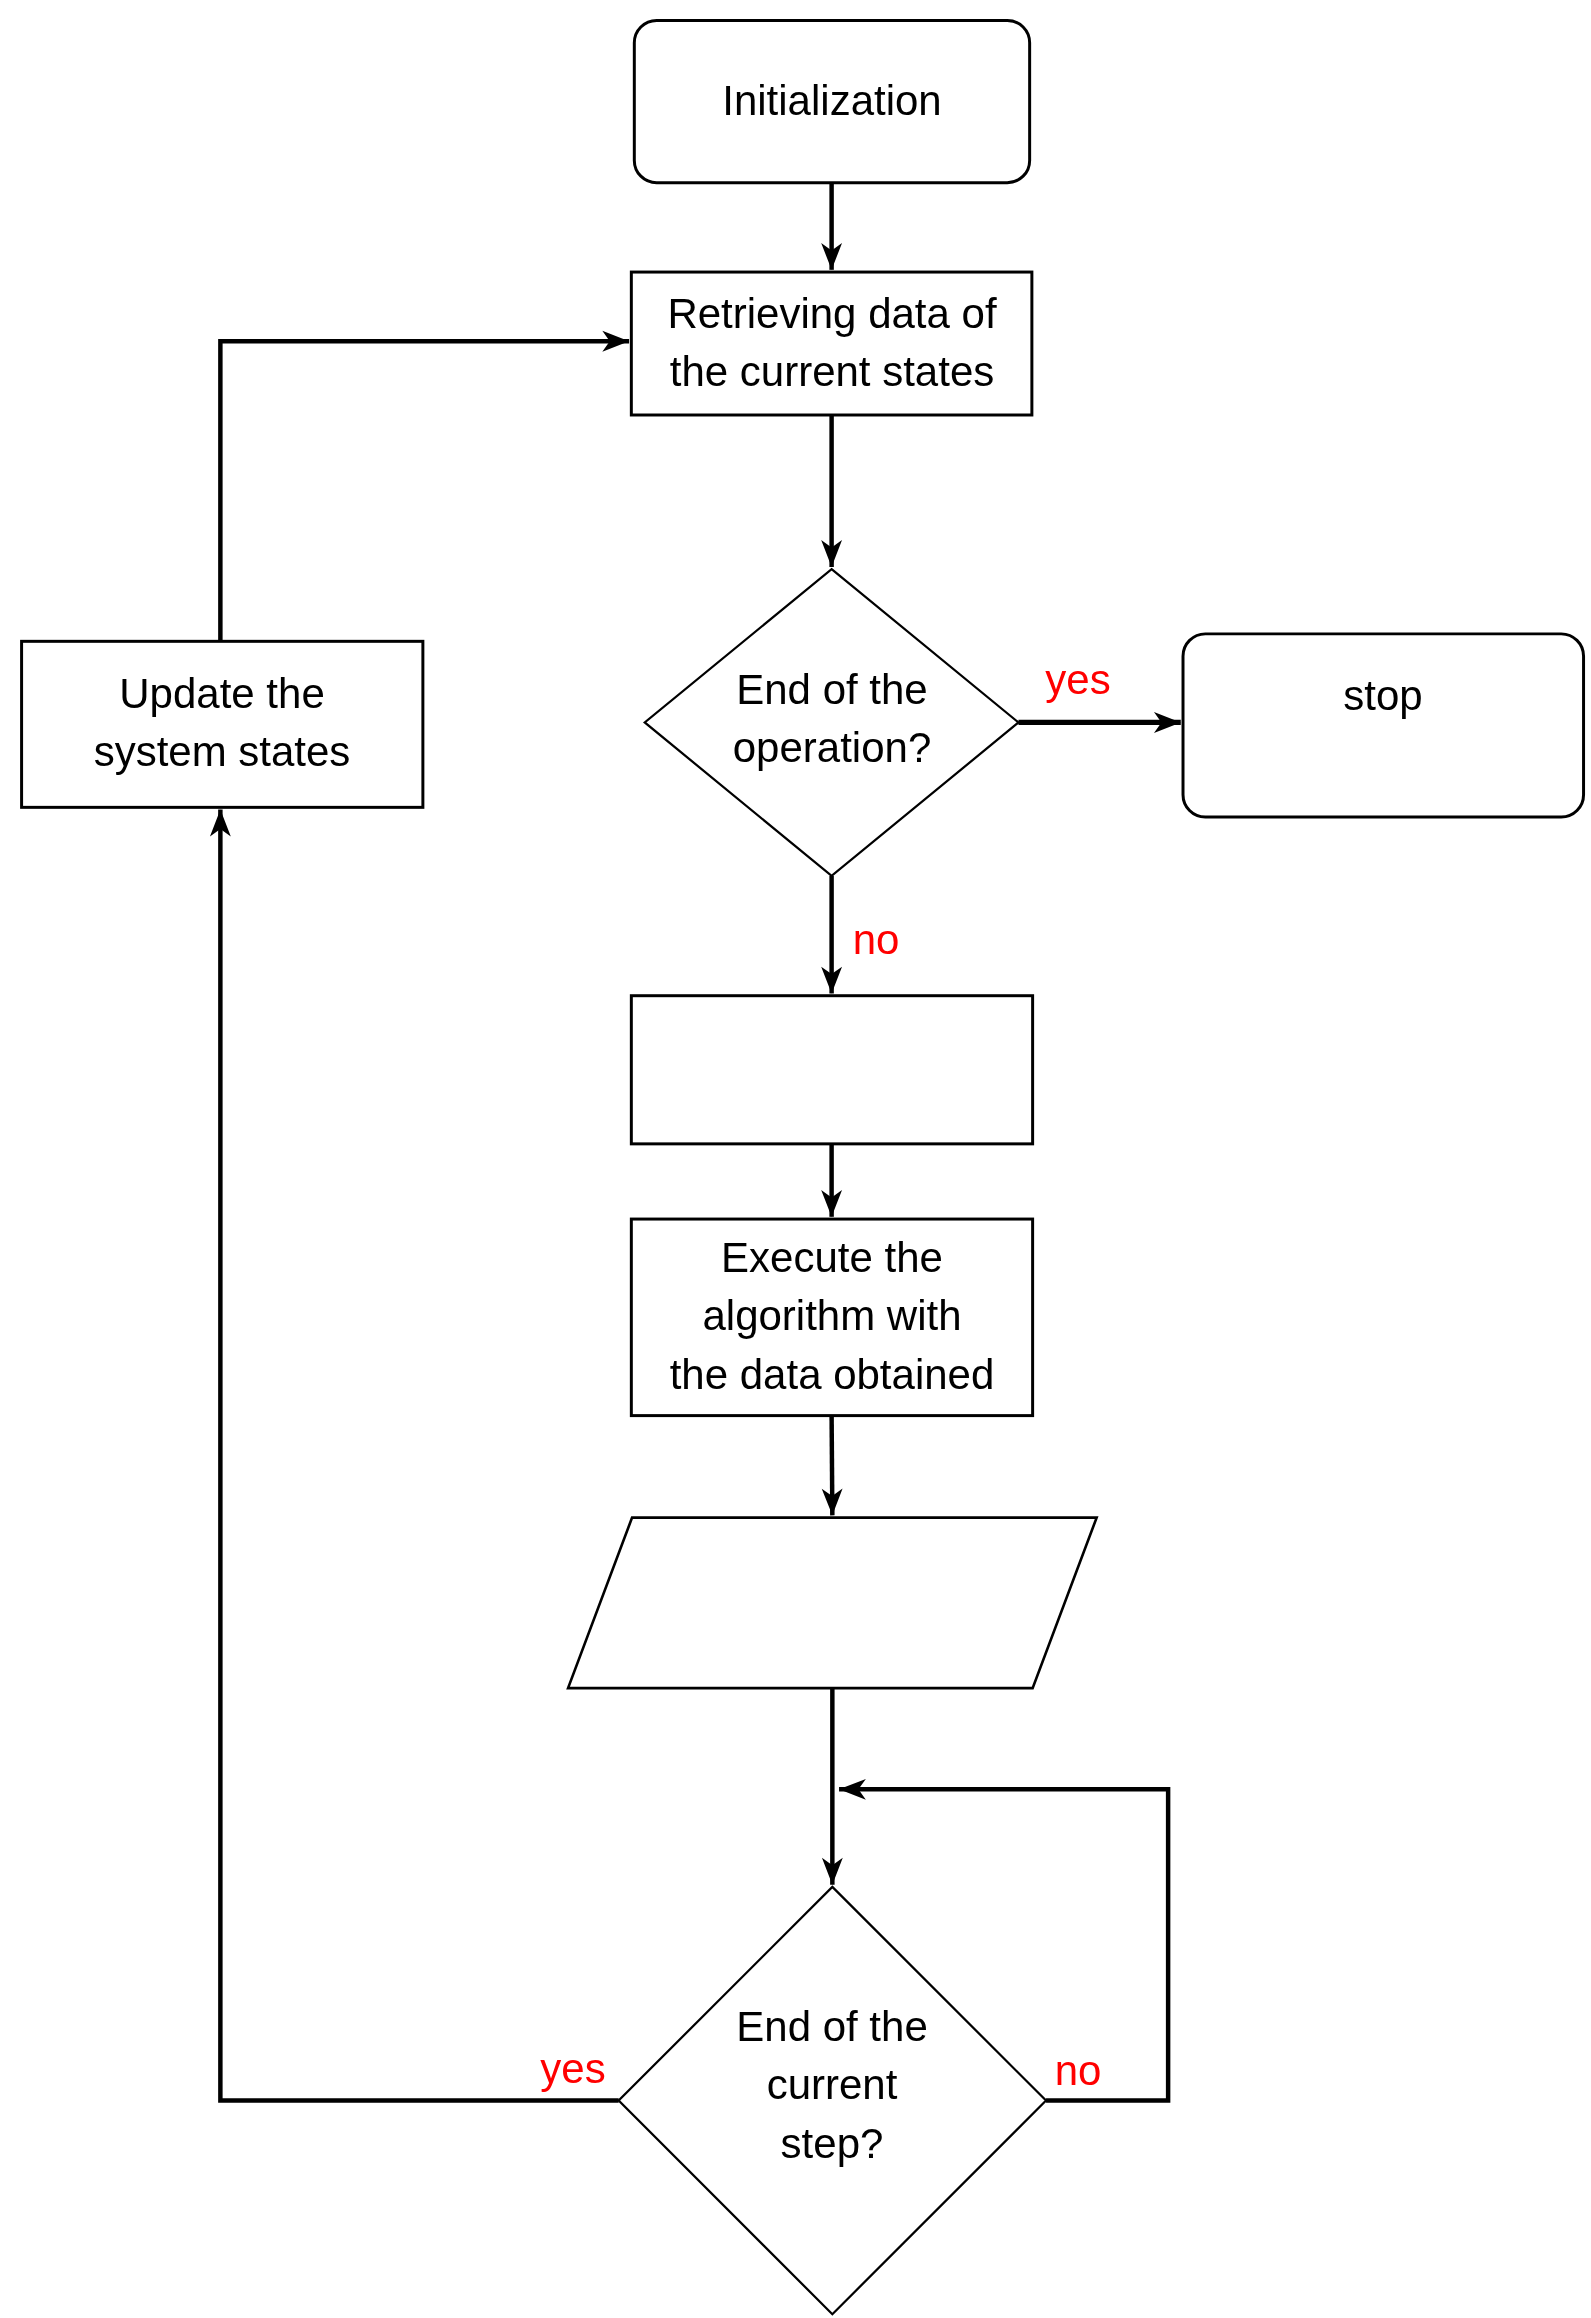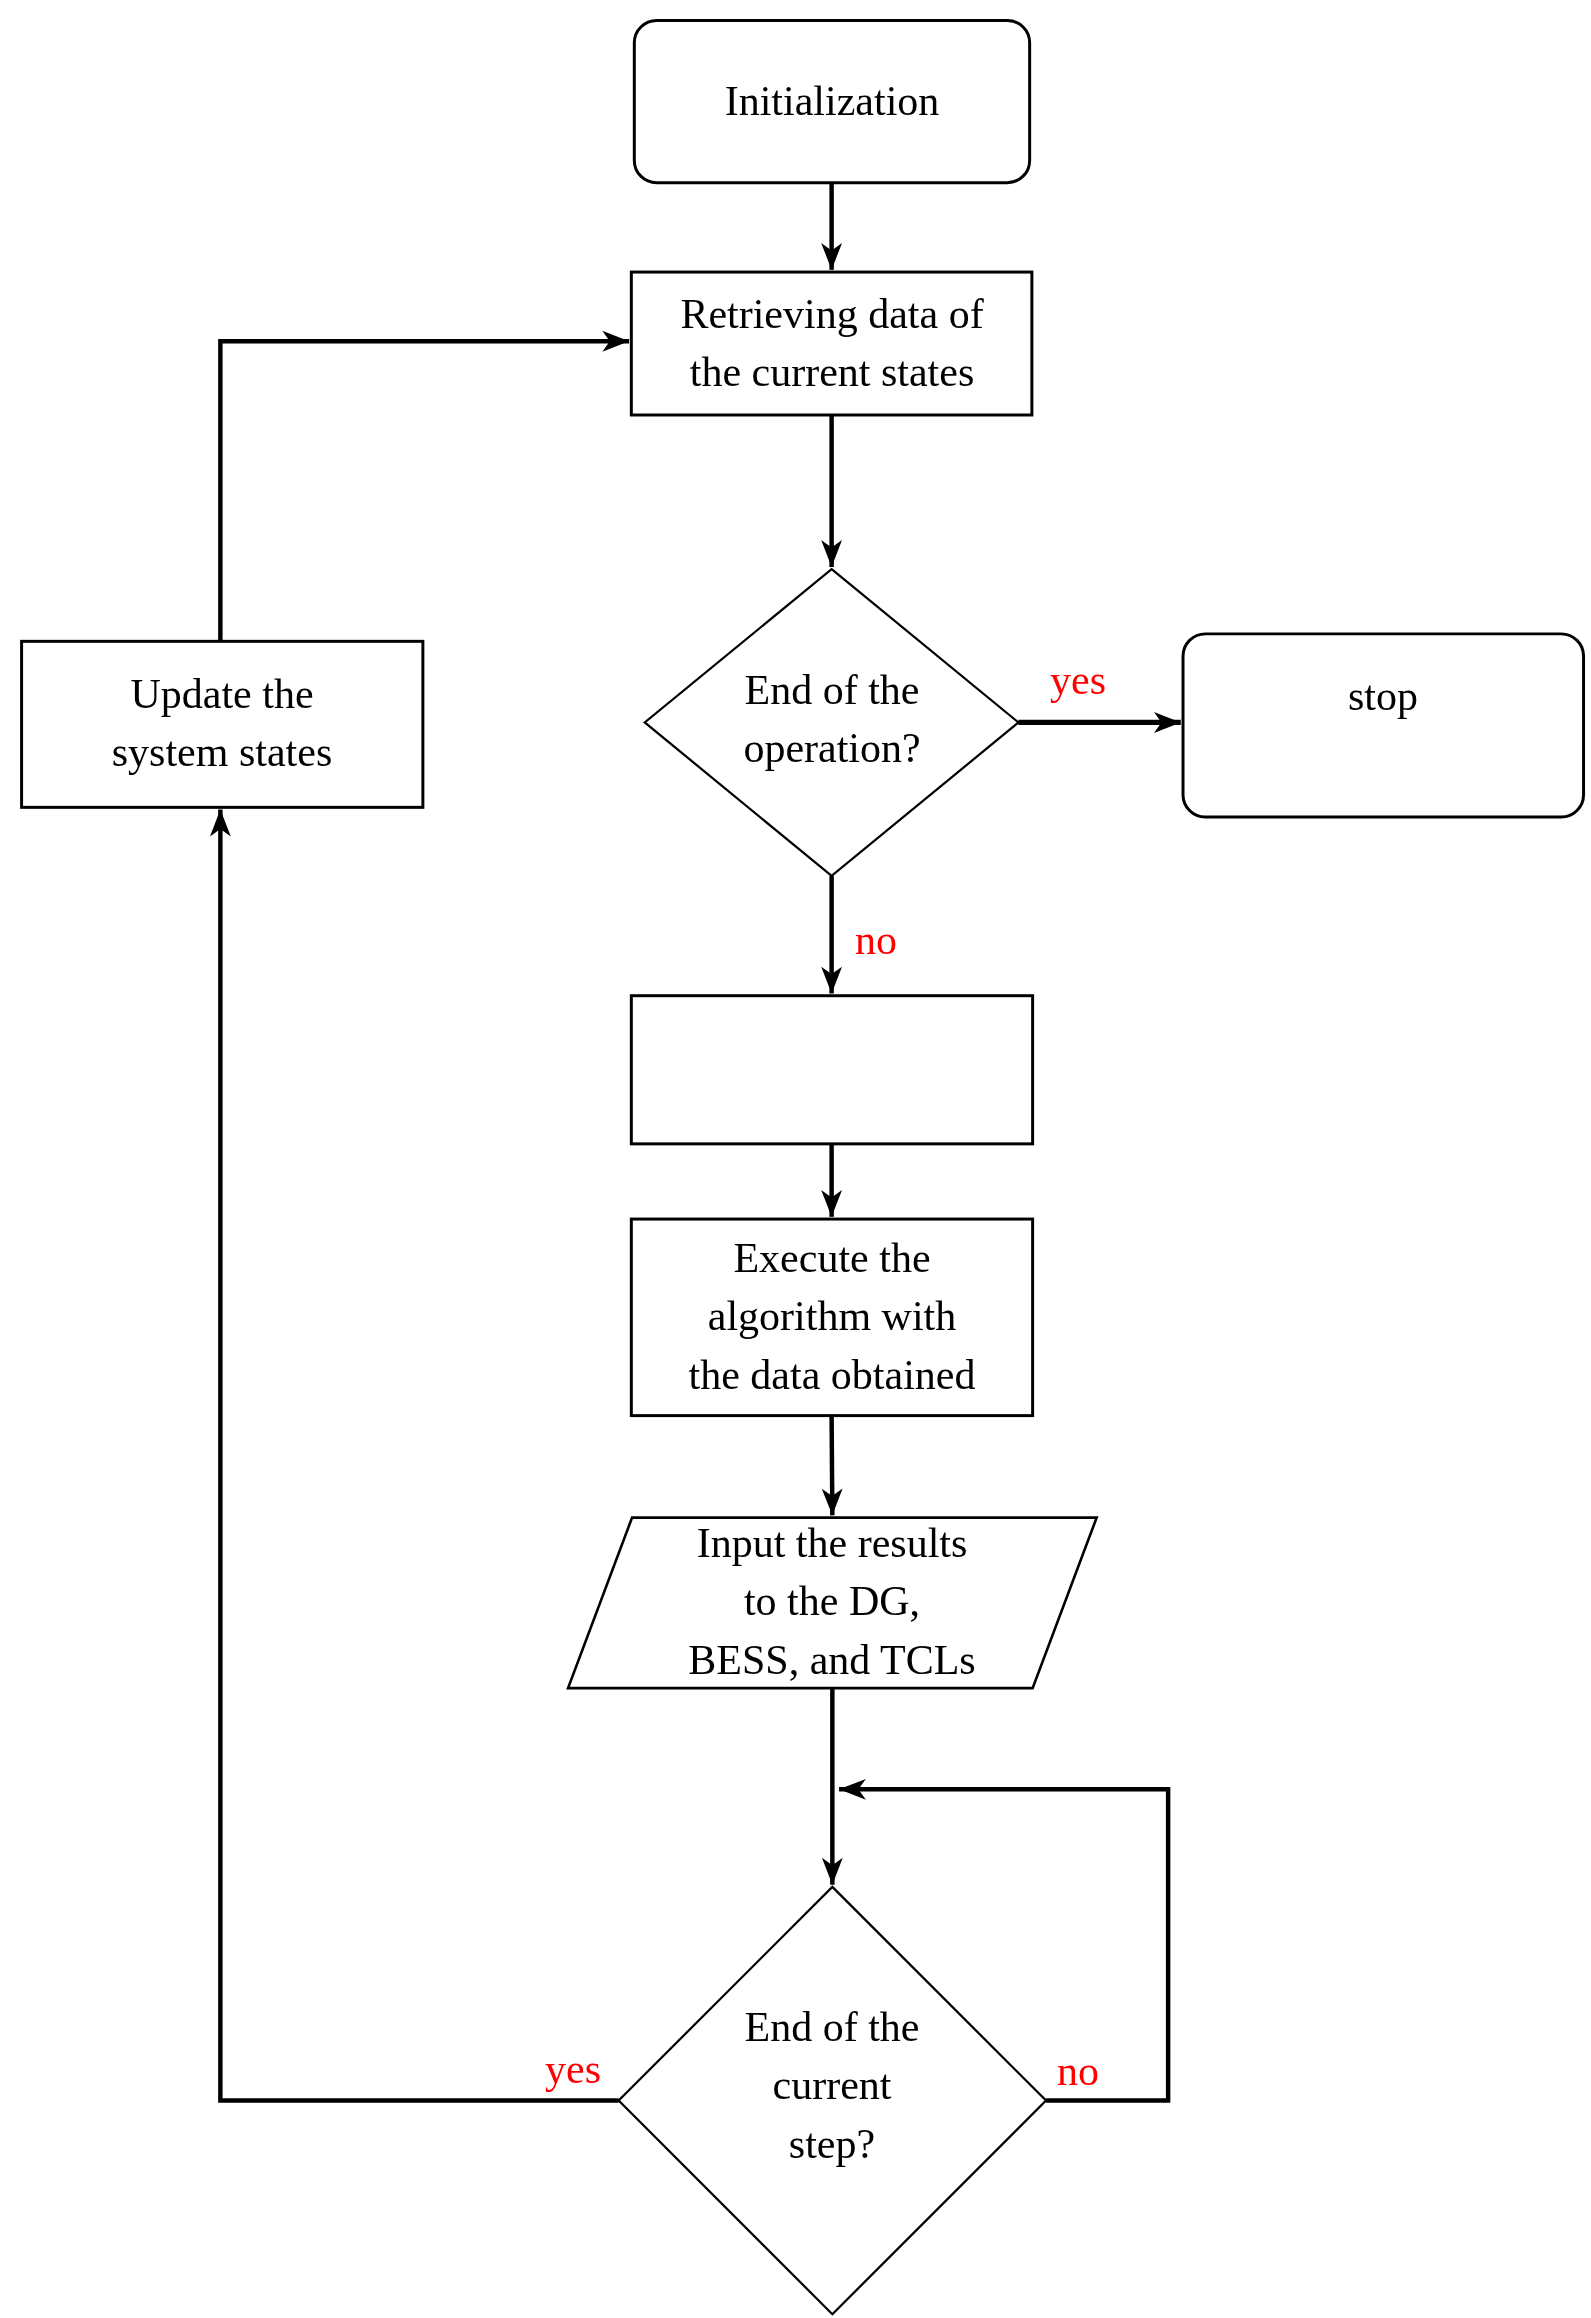--- a/index.html
+++ b/index.html
@@ -9,21 +9,21 @@
     --bg: #ffffff;
     --text: #000000;
   }
   * { margin: 0; padding: 0; box-sizing: border-box; }
   html, body { background: var(--bg); }
   .canvas {
     position: relative;
     width: 1591px;
     height: 2319px;
     background: var(--bg);
-    font-family: Liberation Serif, serif;
+    font-family: Liberation Sans, sans-serif;
     overflow: hidden;
   }
   svg.layer {
     position: absolute;
     left: 0; top: 0;
     width: 1591px; height: 2319px;
     display: block;
   }
   .shape {
     fill: var(--fill);
@@ -93,23 +93,20 @@
   <div class="node-label" style="left:832px; top:343px;">Retrieving data of
 the current states</div>
   <div class="node-label" style="left:832px; top:719px;">End of the
 operation?</div>
   <div class="node-label" style="left:1383px; top:696px;">stop</div>
   <div class="node-label" style="left:222px; top:723px;text-align:center;">Update the
 system states</div>
   <div class="node-label" style="left:832px; top:1317px;">Execute the
 algorithm with
 the data obtained</div>
-  <div class="node-label" style="left:832px; top:1602px;">Input the results
-to the DG,
-BESS, and TCLs</div>
   <div class="node-label" style="left:832px; top:2086px;">End of the
 current
 step?</div>
 
   <div class="branch-label" style="left:1078px; top:680px;">yes</div>
   <div class="branch-label" style="left:876px; top:940px;">no</div>
   <div class="branch-label" style="left:573px; top:2069px;">yes</div>
   <div class="branch-label" style="left:1078px; top:2071px;">no</div>
 
 </div>

